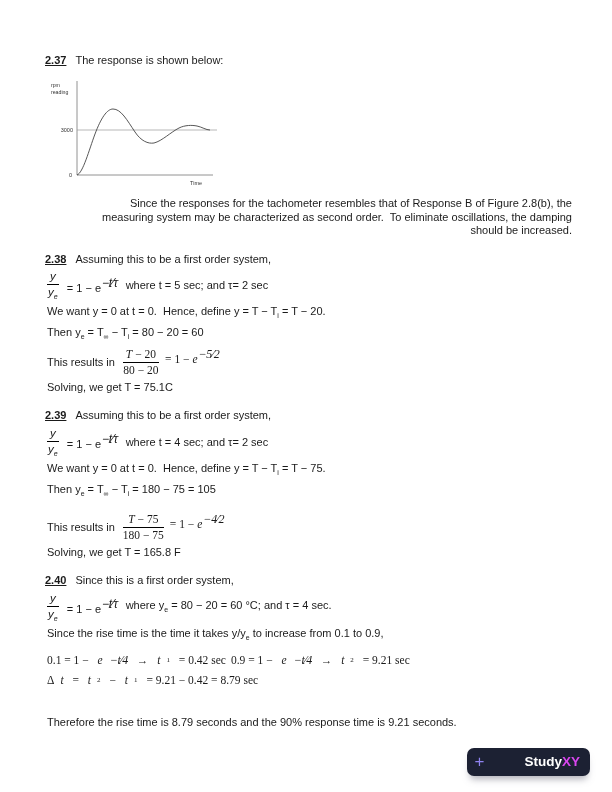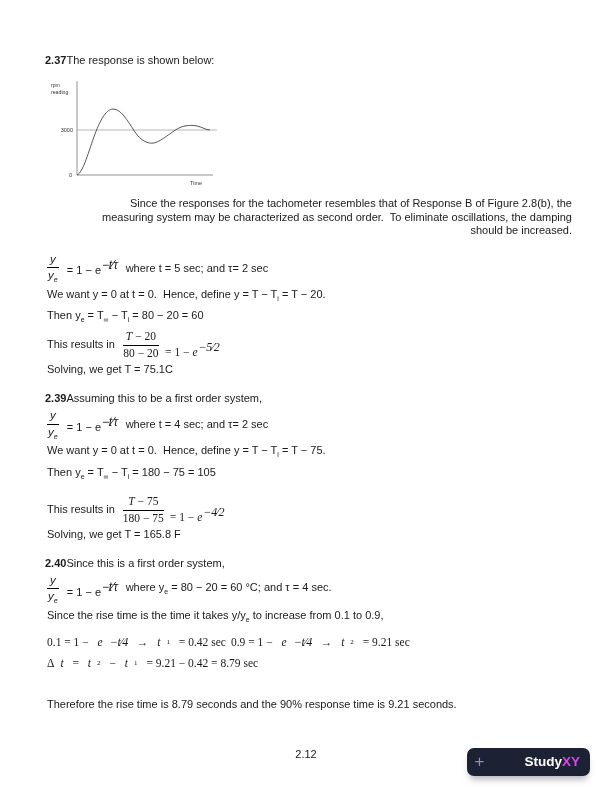--- a/index.html
+++ b/index.html
@@ -8,31 +8,31 @@
     width:612px;height:792px;
     margin:0 auto;
     background:#ffffff;
     font-family:"Liberation Sans","DejaVu Sans",sans-serif;
     font-size:11px;line-height:13.5px;color:#1a1a1a;
     box-sizing:border-box;
     padding:54px 45px 0 45px;
     overflow:hidden;
   }
   .h-line{white-space:pre-wrap;}
-  .pnum{font-weight:bold;}
+  .pnum{font-weight:bold;text-decoration:underline;margin-right:9px;}
   .para{white-space:pre-wrap;margin:7px 0 0 40px;width:487px;text-align:right;}
   .line{white-space:pre-wrap;margin:3.5px 0 0 2px;}
   .sect{margin-top:15px;}
   .mrow{display:flex;align-items:center;gap:8px;margin:4px 0 3px 2px;}
   .frac{display:inline-block;text-align:center;vertical-align:middle;line-height:1.15;}
   .frac .num{display:block;border-bottom:1px solid #000;padding:0 3px 1px 3px;}
   .frac .den{display:block;padding-top:1px;}
   .it{font-style:italic;}
   .yfrac{font-style:italic;font-size:11.5px;}
-  .math-serif{font-family:"Liberation Serif","DejaVu Serif",serif;font-size:11.5px;display:inline-flex;align-items:flex-end;gap:6px;}
+  .math-serif{font-family:"Liberation Serif","DejaVu Serif",serif;font-size:11.5px;display:inline-flex;align-items:flex-start;gap:6px;}
   sub{font-size:7px;}
   sup.exp{font-size:12px;font-style:italic;vertical-align:5px;margin-left:1px;letter-spacing:-0.3px;}
   .mt10{margin-top:12px;}
   .closing{margin-top:28px;}
   .graph-wrap{margin:10px 0 0 2px;}
   .footer-pageno{
     position:absolute;left:0;right:0;bottom:31px;
     text-align:center;font-size:11px;color:#222;
   }
   .brand{
@@ -65,20 +65,21 @@
       <text x="26" y="54" font-size="5.5" text-anchor="end">3000</text>
       <text x="25" y="99" font-size="5.5" text-anchor="end">0</text>
       <text x="143" y="107" font-size="5.5">Time</text>
       <path d="M30,97 C36,95 42,72 48,56 C54,40 60,31 66,31 C74,31 80,42 88,54 C94,63 101,66 107,65 C115,63 124,54 132,50 C138,47 145,47 150,48 C155,49 159,52 163,52" fill="none" stroke="#444" stroke-width="0.9"></path>
     </svg>
   </div>
 
   <p class="para">Since the responses for the tachometer resembles that of Response B of Figure 2.8(b), the measuring system may be characterized as second order.  To eliminate oscillations, the damping should be increased.</p>
 
   <div class="sect">
+    <div class="h-line"><span class="pnum">2.38</span><span>Assuming this to be a first order system,</span></div>
     <div class="mrow">
       <span class="frac yfrac">
         <span class="num"><span class="it">y</span></span>
         <span class="den"><span class="it">y</span><sub>e</sub></span>
       </span>
       <span><span>= 1 − e</span><sup class="exp">−t⁄τ</sup></span>
       <span><span> where t = 5 sec; and τ= 2 sec</span></span>
     </div>
     <p class="line"><span>We want y = 0 at t = 0.  Hence, define y = T − T</span><sub>i</sub><span> = T − 20.</span></p>
     <p class="line"><span>Then y</span><sub>e</sub><span> = T</span><sub>∞</sub><span> − T</span><sub>i</sub><span> = 80 − 20 = 60</span></p>
@@ -131,21 +132,20 @@
       <span><span> where y</span><sub>e</sub><span> = 80 − 20 = 60 °C; and τ = 4 sec.</span></span>
     </div>
     <p class="line"><span>Since the rise time is the time it takes y/y</span><sub>e</sub><span> to increase from 0.1 to 0.9,</span></p>
     <p class="line math-serif"><span>0.1 = 1 − </span><span class="it">e</span><sup class="exp">−t⁄4</sup><span> → </span><span class="it">t</span><sub>1</sub><span> = 0.42 sec</span></p>
     <p class="line math-serif" style="margin-top:9px;"><span>0.9 = 1 − </span><span class="it">e</span><sup class="exp">−t⁄4</sup><span> → </span><span class="it">t</span><sub>2</sub><span> = 9.21 sec</span></p>
     <p class="line math-serif" style="margin-top:7px;"><span>Δ</span><span class="it">t</span><span> = </span><span class="it">t</span><sub>2</sub><span> − </span><span class="it">t</span><sub>1</sub><span> = 9.21 − 0.42 = 8.79 sec</span></p>
   </div>
 
   <p class="line closing">Therefore the rise time is 8.79 seconds and the 90% response time is 9.21 seconds.</p>
 
-  <div class="footer-pageno">2.12</div>
 
   <div class="brand">
     <span class="plus">+</span>
     <span class="bstudy">Study</span>
       <span class="bxy">XY</span>
   </div>
 
 </div>
 
 </body></html>

